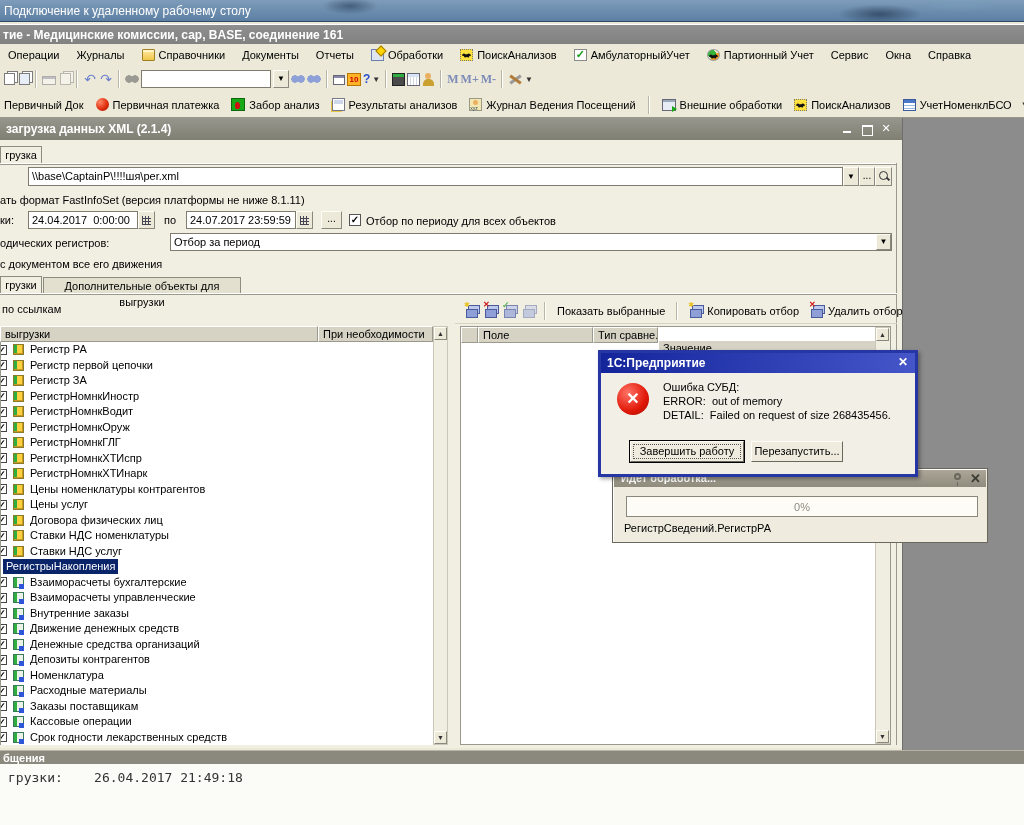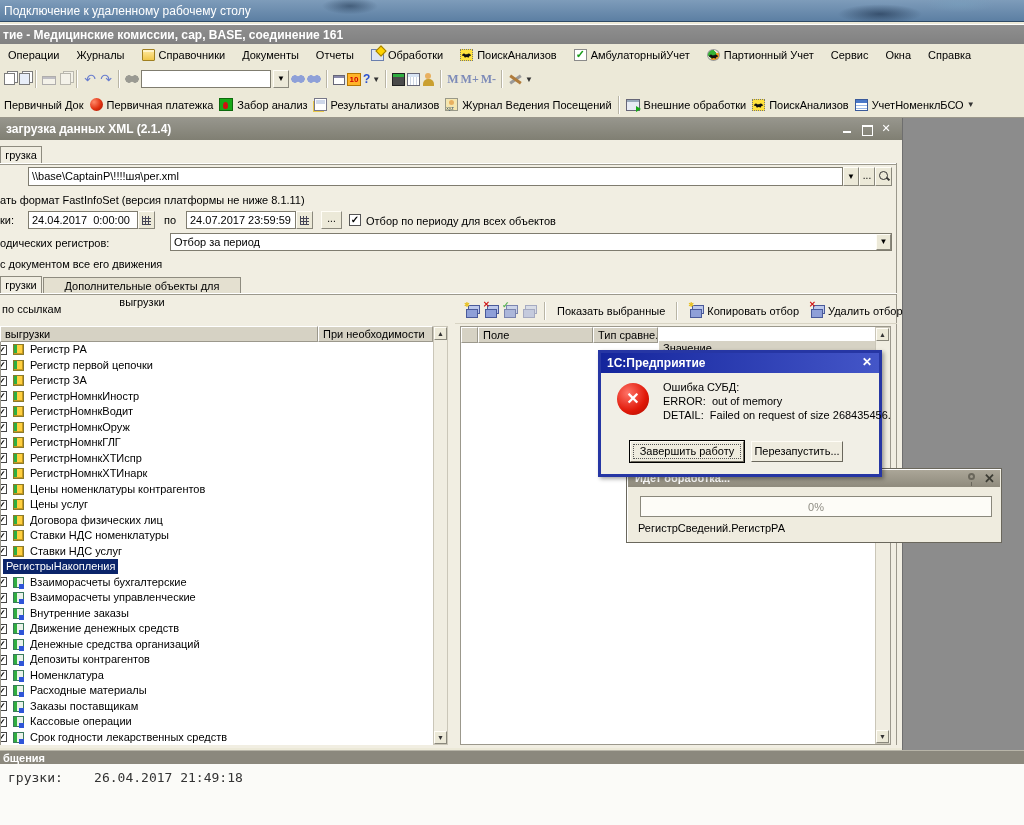--- a/index.html
+++ b/index.html
@@ -27,21 +27,21 @@
   .micon.folder{background:linear-gradient(180deg,#ffe9a0,#f0c64a);border:1px solid #a08020;border-radius:1px;box-shadow:inset 0 2px 0 #fff3c8;}
   .micon.process{background:#dfe6f2;border:1px solid #6a7fae;position:relative;}
   .micon.process::after{content:"";position:absolute;right:-2px;top:-3px;width:6px;height:6px;background:#ffd400;border:1px solid #a07c00;transform:rotate(45deg);}
   .micon.bat{background:#ffe23e;border:1px dotted #777;display:flex;align-items:center;justify-content:center;}
   .micon.ambul{background:#fff;border:1px solid #8a8a8a;position:relative;}
   .micon.ambul::after{content:"✓";position:absolute;left:1px;top:-2px;color:#1a9c1a;font-weight:bold;font-size:11px;}
   .micon.batch{background:radial-gradient(circle at 4px 4px,#35b435 45%,rgba(0,0,0,0) 46%),radial-gradient(circle at 9px 9px,#f4a020 45%,rgba(0,0,0,0) 46%);border-radius:50%;border:1px solid #999;}
 
   .toolbar{left:0;background:#ece9d8;display:flex;align-items:center;}
   #toolbar1{top:66px;width:1024px;height:26px;padding-left:2px;gap:2px;}
-  #toolbar2{top:92px;width:1024px;height:26px;padding-left:1px;border-bottom:1px solid #9a978b;}
+  #toolbar2{top:92px;width:1024px;height:26px;padding-left:1px;gap:6px;border-bottom:1px solid #9a978b;}
   .tsep{width:2px;height:18px;border-left:1px solid #b9b5a5;border-right:1px solid #fff;margin:0 3px;flex:0 0 auto;}
   .tbtn{display:flex;align-items:center;gap:4px;padding:1px 3px;cursor:default;flex:0 0 auto;}
   .ticon16{display:inline-block;width:15px;height:14px;flex:0 0 auto;position:relative;}
   .gray{opacity:.45;}
   .i-pages{width:11px;height:12px;background:#fff;border:1px solid #7c7c7c;box-shadow:3px -2px 0 -1px #fff,3px -2px 0 0 #7c7c7c;margin-left:2px;}
   .i-undo,.i-redo{font-size:14px;color:#6b7fce;line-height:14px;width:14px;text-align:center;}
   .i-find{width:14px;height:10px;background:radial-gradient(circle at 4px 5px,#8ea0d8 3.5px,rgba(0,0,0,0) 4px),radial-gradient(circle at 10px 5px,#8ea0d8 3.5px,rgba(0,0,0,0) 4px);}
   .i-find.g{background:radial-gradient(circle at 4px 5px,#9a9a92 3.5px,rgba(0,0,0,0) 4px),radial-gradient(circle at 10px 5px,#9a9a92 3.5px,rgba(0,0,0,0) 4px);}
   .i-wincopy{width:12px;height:10px;background:#fff;border:1px solid #667;box-shadow:inset 0 2px 0 #88a;margin-top:2px;}
   .i-10q{width:14px;height:13px;background:#ffb428;border:1px solid #b87800;color:#d00000;font-size:8px;font-weight:bold;text-align:center;line-height:12px;}
@@ -109,32 +109,32 @@
   #right-panel{position:absolute;left:460px;top:208px;width:431px;height:419px;background:#fff;border:1px solid #9b988c;}
   #filterbar{position:absolute;left:455px;top:180px;width:442px;height:26px;display:flex;align-items:center;gap:5px;padding-left:10px;border-bottom:1px solid #d8d4c4;}
   .fbtn{display:flex;align-items:center;gap:4px;padding:1px 3px;font-size:11px;cursor:default;flex:0 0 auto;}
   .i-stack{width:14px;height:12px;position:relative;flex:0 0 auto;}
   .i-stack::before{content:"";position:absolute;left:1px;top:4px;width:10px;height:7px;background:#8fa0d8;border:1px solid #4a5a9a;box-shadow:2px -4px 0 -1px #bcc8ec,2px -4px 0 0 #4a5a9a;}
   .i-stack.star::after{content:"✱";position:absolute;left:-1px;top:-4px;color:#e8c020;font-size:7px;}
   .i-stack.delx::after{content:"✕";position:absolute;left:-1px;top:-5px;color:#d01010;font-size:8px;font-weight:bold;}
   .i-stack.chk::after{content:"✓";position:absolute;left:-1px;top:-5px;color:#1a9c1a;font-size:9px;font-weight:bold;}
 
   
-  #error-dialog{left:598px;top:350px;width:284px;height:127px;border:3px solid #2636a4;background:#f1efe6;z-index:50;box-shadow:2px 2px 4px rgba(0,0,0,.35);}
+  #error-dialog{left:598px;top:350px;width:320px;height:127px;border:3px solid #2636a4;background:#f1efe6;z-index:50;box-shadow:2px 2px 4px rgba(0,0,0,.35);}
   #error-title{position:absolute;left:0;top:0;right:0;height:20px;background:linear-gradient(90deg,#14259c,#4456c8);
     color:#fff;font-weight:bold;font-size:12px;line-height:20px;padding-left:6px;}
   #error-close{position:absolute;right:4px;top:2px;width:16px;height:15px;color:#fff;font-weight:bold;font-size:12px;text-align:center;line-height:15px;cursor:default;}
   #error-icon{position:absolute;left:16px;top:30px;width:32px;height:32px;border-radius:50%;
     background:radial-gradient(circle at 11px 10px,#ff7468,#e01808 60%,#a80c00);color:#fff;font-weight:bold;font-size:16px;line-height:32px;text-align:center;}
   .err-line{position:absolute;left:62px;font-size:11px;}
   .dlg-btn{position:absolute;height:21px;background:#efecdf;border:1px solid;border-color:#fffdf6 #6a675c #6a675c #fffdf6;font-size:11px;text-align:center;line-height:19px;cursor:default;}
   .dlg-btn.def{outline:1px solid #000;box-shadow:inset 0 0 0 2px #efecdf,inset 0 0 0 3px rgba(0,0,0,.0);}
   .dlg-btn.def::after{content:"";position:absolute;left:2px;top:2px;right:2px;bottom:2px;border:1px dotted #555;}
 
-  #progress-dialog{left:612px;top:468px;width:376px;height:75px;background:#efecdf;border:1px solid #6a675c;z-index:40;box-shadow:1px 1px 0 #fff inset;margin-left:14px;}
+  #progress-dialog{left:612px;top:468px;width:376px;height:75px;background:#efecdf;border:1px solid #6a675c;z-index:40;box-shadow:1px 1px 0 #fff inset;}
   #progress-title{position:absolute;left:1px;top:1px;right:1px;height:17px;background:linear-gradient(180deg,#aba698,#8f8b7d);
     color:#fff;font-weight:bold;font-size:11px;line-height:17px;padding-left:7px;}
   #progress-close{position:absolute;right:6px;top:1px;color:#3c3c34;font-weight:bold;font-size:13px;line-height:17px;cursor:default;}
   #progress-pin{position:absolute;right:26px;top:4px;width:7px;height:7px;border:2px solid #6a675c;border-radius:50%;}
   #progress-pin::after{content:"";position:absolute;left:1px;top:7px;width:1px;height:4px;background:#6a675c;}
   #progress-bar{position:absolute;left:13px;top:27px;width:352px;height:21px;background:#fdfcf7;border:1px solid #8a887c;
     color:#8f8d84;font-size:11px;text-align:center;line-height:20px;}
   #progress-detail{position:absolute;left:11px;top:53px;font-size:11px;}
 
   

